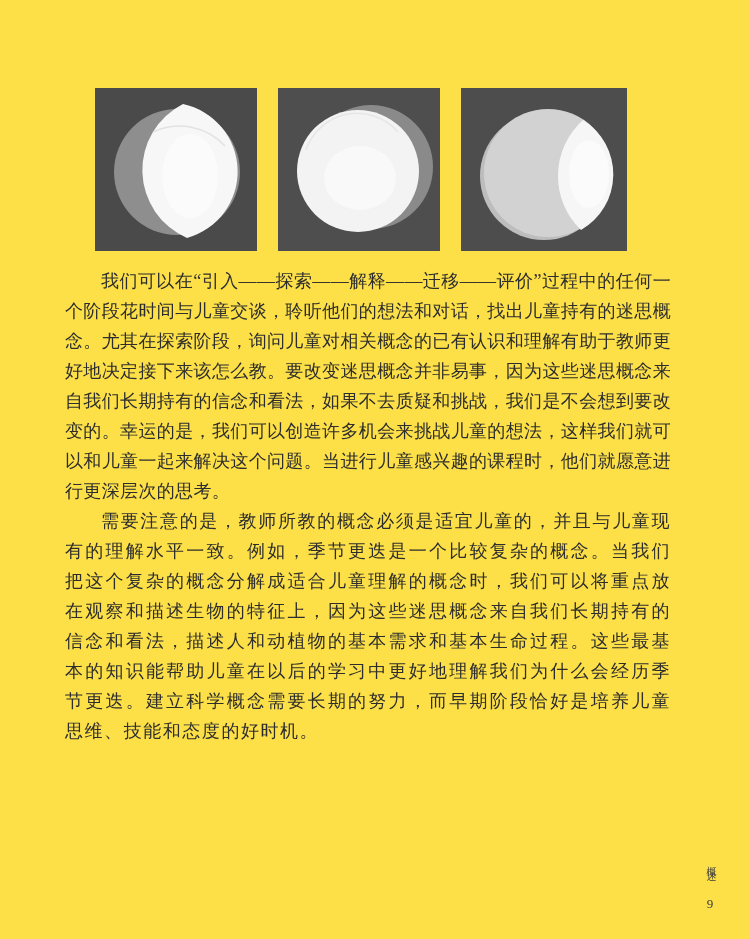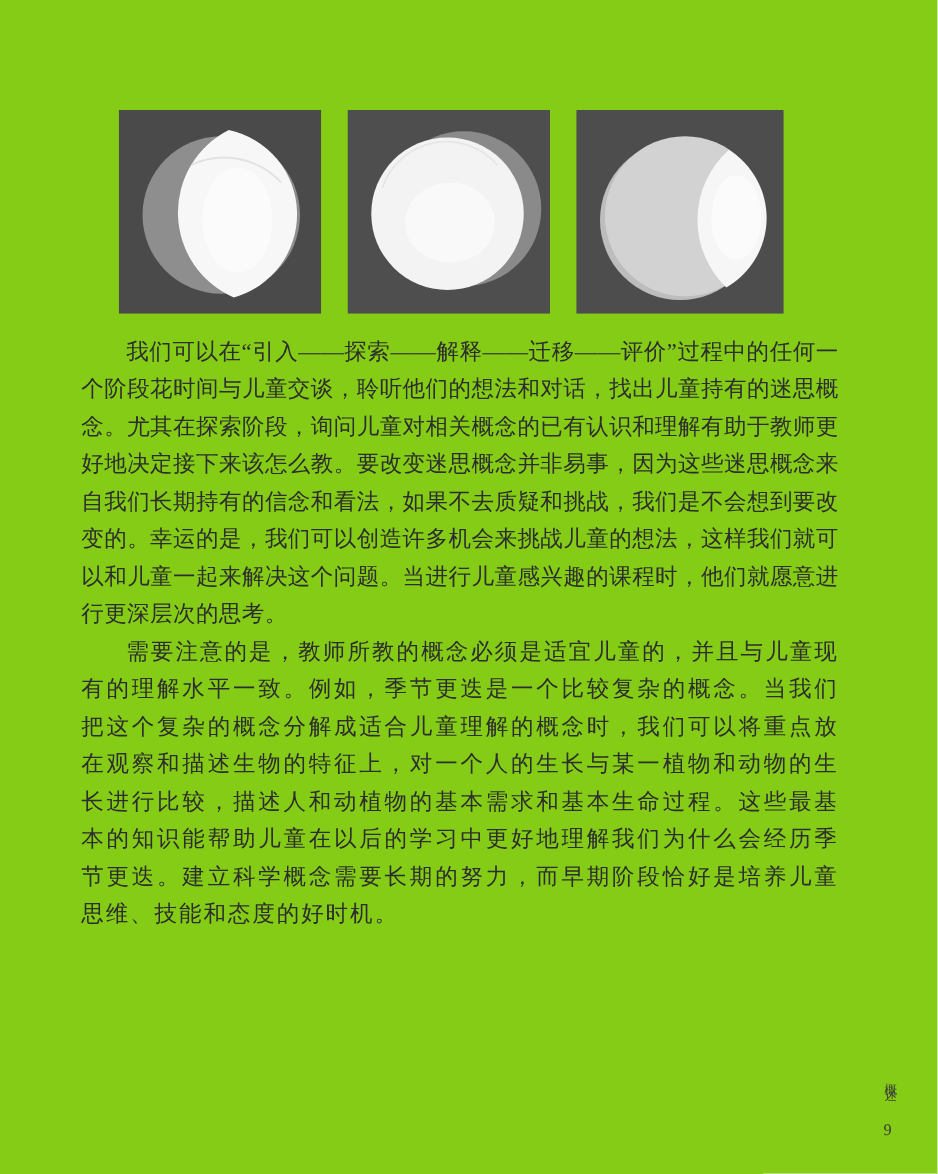--- a/index.html
+++ b/index.html
@@ -4,21 +4,21 @@
 <style>
   html, body {
     margin: 0;
     padding: 0;
     background: #ffffff;
   }
   .page {
     position: relative;
     width: 750px;
     height: 939px;
-    background: #84cc16;
+    background: #fde047;
     overflow: hidden;
     font-family: "Liberation Serif", "DejaVu Serif", serif;
   }
 
   
   .figure-strip {
     position: absolute;
     left: 95px;
     top: 88px;
     display: flex;
@@ -93,19 +93,19 @@
       <circle cx="83" cy="88" r="64" fill="#bdbdbd"></circle>
       <circle cx="87" cy="85" r="64" fill="#d2d2d2"></circle>
       <path d="M 122 32 A 64 64 0 0 1 120 142 A 75 75 0 0 1 122 32 Z" fill="#f6f6f6"></path>
       <ellipse cx="128" cy="86" rx="20" ry="34" fill="#ffffff" opacity="0.5"></ellipse>
     </svg>
 
   </div>
 
   <div class="text-block">
     <p class="para para-1">我们可以在“引入——探索——解释——迁移——评价”过程中的任何一个阶段花时间与儿童交谈，聆听他们的想法和对话，找出儿童持有的迷思概念。尤其在探索阶段，询问儿童对相关概念的已有认识和理解有助于教师更好地决定接下来该怎么教。要改变迷思概念并非易事，因为这些迷思概念来自我们长期持有的信念和看法，如果不去质疑和挑战，我们是不会想到要改变的。幸运的是，我们可以创造许多机会来挑战儿童的想法，这样我们就可以和儿童一起来解决这个问题。当进行儿童感兴趣的课程时，他们就愿意进行更深层次的思考。</p>
-    <p class="para para-2">需要注意的是，教师所教的概念必须是适宜儿童的，并且与儿童现有的理解水平一致。例如，季节更迭是一个比较复杂的概念。当我们把这个复杂的概念分解成适合儿童理解的概念时，我们可以将重点放在观察和描述生物的特征上，对一个人的生长与某一植物和动物的生长进行比较，描述人和动植物的基本需求和基本生命过程。这些最基本的知识能帮助儿童在以后的学习中更好地理解我们为什么会经历季节更迭。建立科学概念需要长期的努力，而早期阶段恰好是培养儿童思维、技能和态度的好时机。</p>
+    <p class="para para-2">需要注意的是，教师所教的概念必须是适宜儿童的，并且与儿童现有的理解水平一致。例如，季节更迭是一个比较复杂的概念。当我们把这个复杂的概念分解成适合儿童理解的概念时，我们可以将重点放在观察和描述生物的特征上，因为这些迷思概念来自我们长期持有的信念和看法，描述人和动植物的基本需求和基本生命过程。这些最基本的知识能帮助儿童在以后的学习中更好地理解我们为什么会经历季节更迭。建立科学概念需要长期的努力，而早期阶段恰好是培养儿童思维、技能和态度的好时机。</p>
   </div>
 
   <div class="chapter-label">概述</div>
   <div class="page-number">9</div>
 
 </div>
 
 </body></html>

